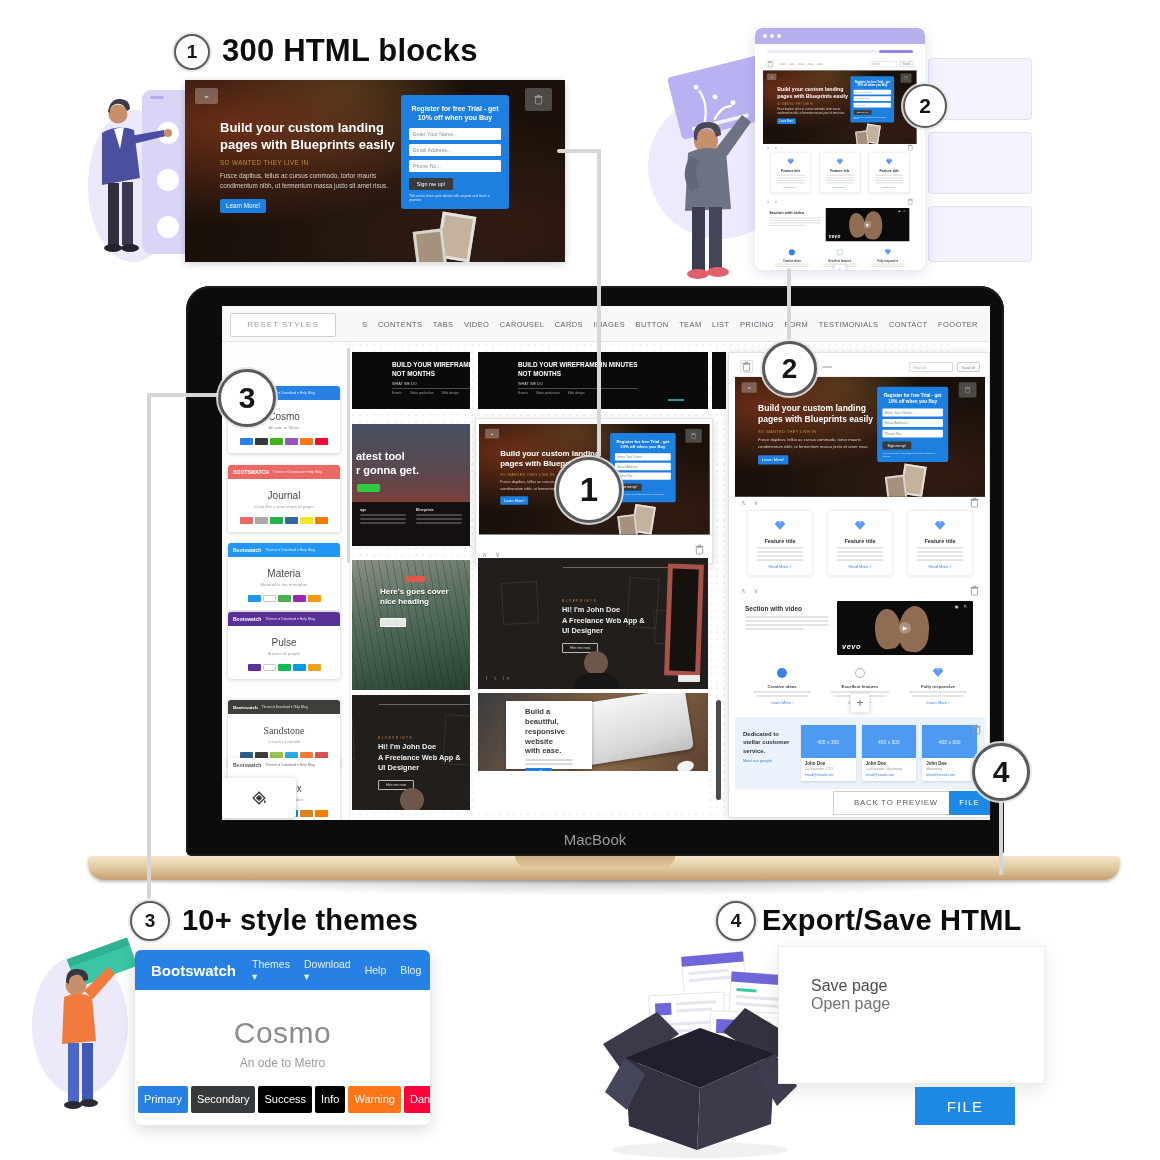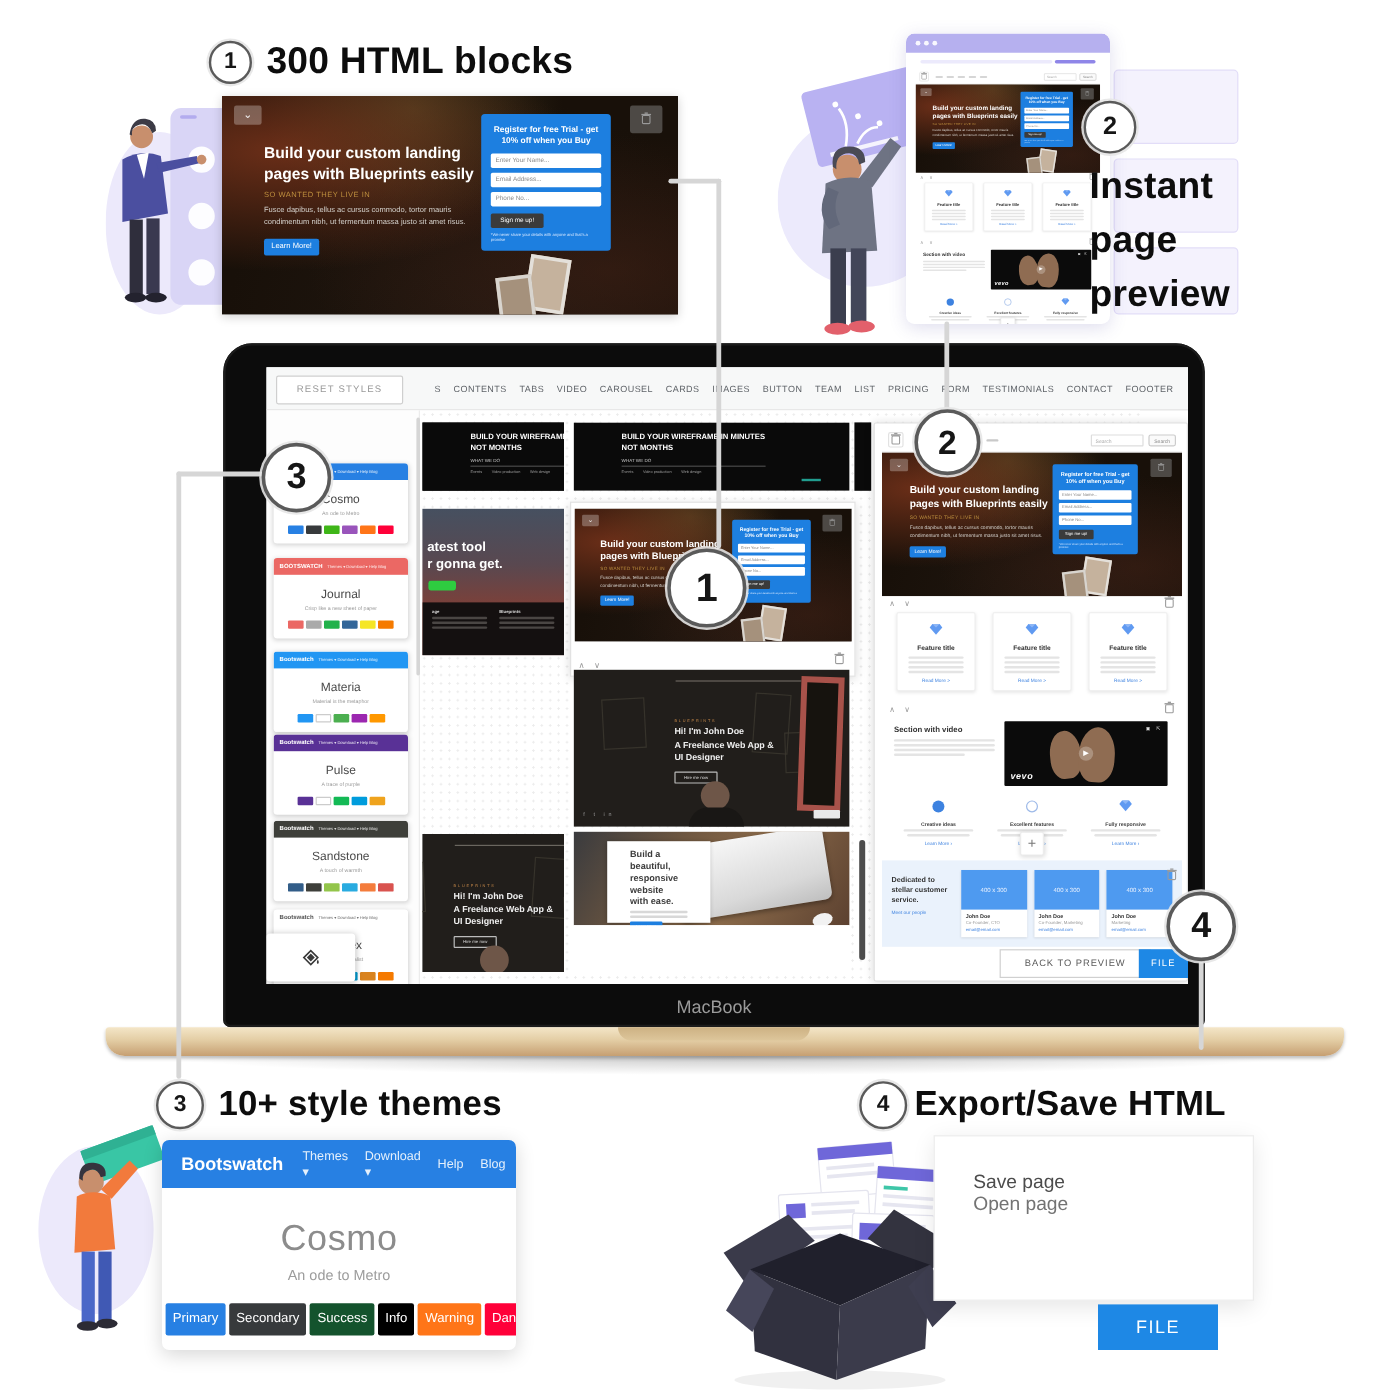--- a/index.html
+++ b/index.html
@@ -448,25 +448,20 @@
         <div class="pv-link">Learn More ›</div>
       </div>
       <div class="pv-plus">+</div>
     </div>
 
   </div>
 </div>
   </div>
 
   <div class="badge" style="left:903px;top:84px;width:44px;height:44px;font-size:21px">2</div>
-  <div class="sec-title" style="left:908px;top:133px;line-height:1.45">
-    <div>Instant</div>
-    <div>page</div>
-    <div>preview</div>
-  </div>
 
   <div id="base-shadow"></div>
   <div id="bezel">
     <div id="screen">
 
       <div id="topbar"></div>
       <div id="reset-btn">RESET STYLES</div>
       <div id="tabs">
           <span class="tab">S</span>
           <span class="tab">CONTENTS</span>
@@ -542,21 +537,21 @@
             <div class="tc-name">Pulse</div>
             <div class="tc-sub">A trace of purple</div>
             <div class="chips">
               <span class="chip" style="background: rgb(89, 49, 150);"></span>
               <span class="chip" style="background: rgb(255, 255, 255); border: 0.5px solid rgb(204, 204, 204);"></span>
               <span class="chip" style="background: rgb(19, 185, 85);"></span>
               <span class="chip" style="background: rgb(0, 156, 220);"></span>
               <span class="chip" style="background: rgb(239, 163, 29);"></span>
             </div>
           </div>
-          <div class="tcard" style="top: 342px;">
+          <div class="tcard" style="top: 358px; font-family: Liberation Serif, serif;">
             <div class="tc-head" style="background:#3e3f3a;color:#ffffff">
               <span class="tc-brand">Bootswatch</span>
               <span class="tc-menu">Themes ▾  Download ▾  Help  Blog</span>
             </div>
             <div class="tc-name">Sandstone</div>
             <div class="tc-sub">A touch of warmth</div>
             <div class="chips">
               <span class="chip" style="background: rgb(50, 93, 136);"></span>
               <span class="chip" style="background: rgb(62, 63, 58);"></span>
               <span class="chip" style="background: rgb(147, 197, 75);"></span>
@@ -677,20 +672,26 @@
           <div class="sel-controls">∧ ∨</div>
           <div class="sel-trash">
   <svg viewBox="0 0 10 12" width="9" height="11">
     <rect x="1.5" y="3.5" width="7" height="7.5" rx="1" fill="none" stroke="#9a9a9a" stroke-width="1"></rect>
     <rect x="0.5" y="2" width="9" height="1.3" fill="#9a9a9a"></rect>
     <rect x="3.5" y="0.7" width="3" height="1.2" fill="#9a9a9a"></rect>
   </svg>
 </div>
         </div>
 
+        <div class="gblock tn" style="left:2px;top:218px;width:118px;height:130px">
+          <div class="tn-net"></div>
+          <div class="tn-chip"></div>
+          <div class="tn-h">Here's goes cover nice heading</div>
+          <div class="tn-btn"></div>
+        </div>
         <div class="gblock" style="left:128px;top:216px;width:230px;height:131px">
           <div>
   <div class="jd">
     <div class="jd-sketch" style="left:24px;top:24px;width:36px;height:42px;transform:rotate(-3deg)"></div>
     <div class="jd-sketch" style="left:150px;top:20px;width:30px;height:50px;transform:rotate(4deg)"></div>
     <div class="jd-sketch" style="left:176px;top:52px;width:24px;height:34px;transform:rotate(-2deg)"></div>
     <div class="jd-topline"></div>
     <div class="jd-tag">BLUEPRINTS</div>
     <div class="jd-h">
       <div>Hi! I'm John Doe</div>
@@ -970,21 +971,21 @@
       <span class="bs-menu">Themes ▾</span>
       <span class="bs-menu">Download ▾</span>
       <span class="bs-menu">Help</span>
       <span class="bs-menu">Blog</span>
     </div>
     <div class="bs-name">Cosmo</div>
     <div class="bs-sub">An ode to Metro</div>
     <div class="bs-row">
       <div class="bs-btn" style="background: rgb(39, 128, 227);">Primary</div>
       <div class="bs-btn" style="background: rgb(55, 58, 60);">Secondary</div>
-      <div class="bs-btn" style="background: #14532d;">Success</div>
+      <div class="bs-btn" style="background: #000000;">Success</div>
       <div class="bs-bt n bs-btn" style="background: #000000;">Info</div>
       <div class="bs-btn" style="background: rgb(255, 117, 24);">Warning</div>
       <div class="bs-btn" style="background: rgb(255, 0, 57);">Danger</div>
     </div>
   </div>
 
   <div class="badge" style="left:716px;top:901px;width:40px;height:40px;font-size:19px">4</div>
   <div class="sec-title" style="left:762px;top:904px;font-size:29px">Export/Save HTML</div>
 
   <svg class="illu" style="left:595px;top:942px" width="210" height="218" viewBox="0 0 210 218">

